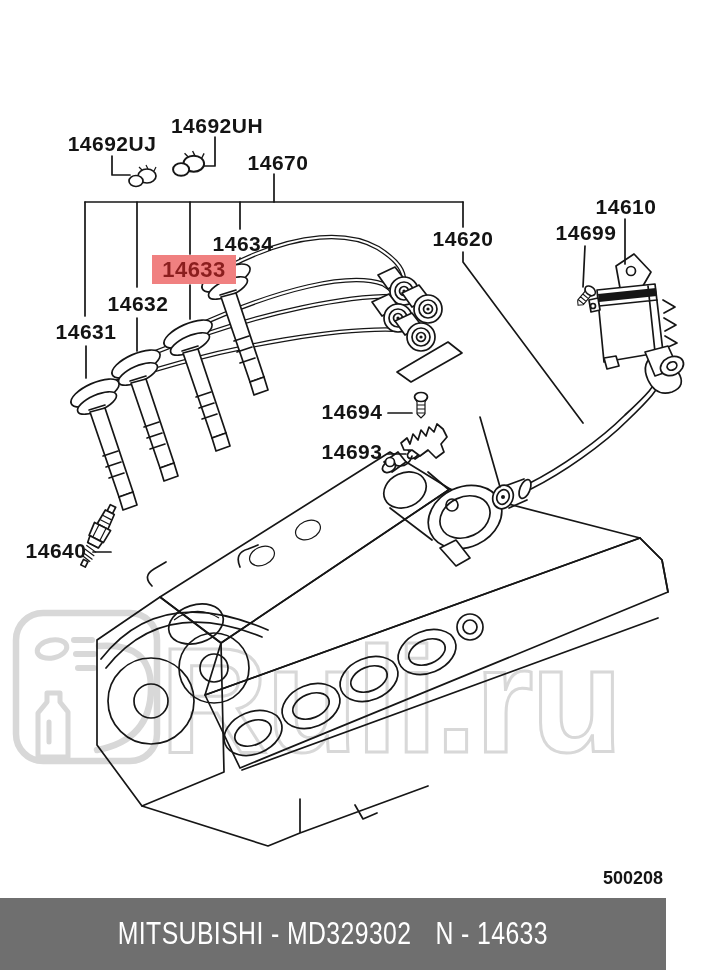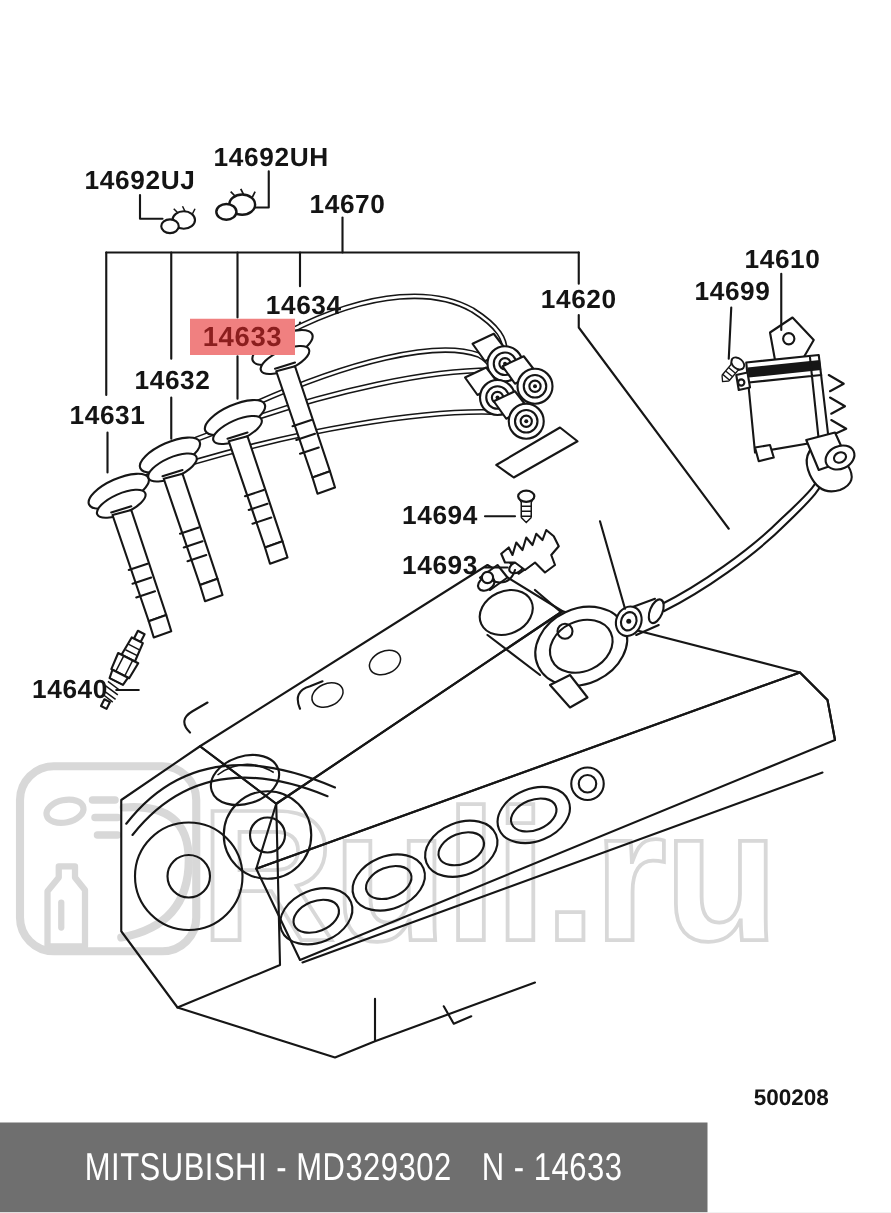--- a/index.html
+++ b/index.html
@@ -12,21 +12,21 @@
   .thin{stroke:#161616;stroke-width:1.2;fill:none;}
   .cable-outer{stroke:#161616;stroke-width:4.6;fill:none;}
   .cable-inner{stroke:#ffffff;stroke-width:2.1;fill:none;}
   .lbl{font:700 21px "Liberation Sans",sans-serif;fill:#141414;text-anchor:middle;letter-spacing:.5px;}
   .lbl-red{font:700 22px "Liberation Sans",sans-serif;fill:#8b1e1e;text-anchor:middle;letter-spacing:.5px;}
   .plate{font:700 18px "Liberation Sans",sans-serif;fill:#141414;text-anchor:middle;}
   
   .wm{stroke:#d8d8d8;fill:none;stroke-linejoin:round;stroke-linecap:round;}
   .wm-text{font:700 150px "Liberation Sans",sans-serif;fill:none;stroke:#d8d8d8;stroke-width:3px;letter-spacing:-2px;}
   
-  .footer{position:absolute;left:0;bottom:0;width:566px;height:72px;background:#6f6f6f;
+  .footer{position:absolute;left:0;bottom:0;width:666px;height:72px;background:#6f6f6f;
           display:flex;align-items:center;justify-content:center;}
   .footer-inner{display:flex;gap:30px;transform:scaleX(.8);white-space:nowrap;
                 color:#fff;font-size:31px;letter-spacing:.5px;}
 </style>
 </head>
 <body>
 
 <div class="page">
 <svg class="diagram-svg" width="713" height="970" viewBox="0 0 713 970">
 

